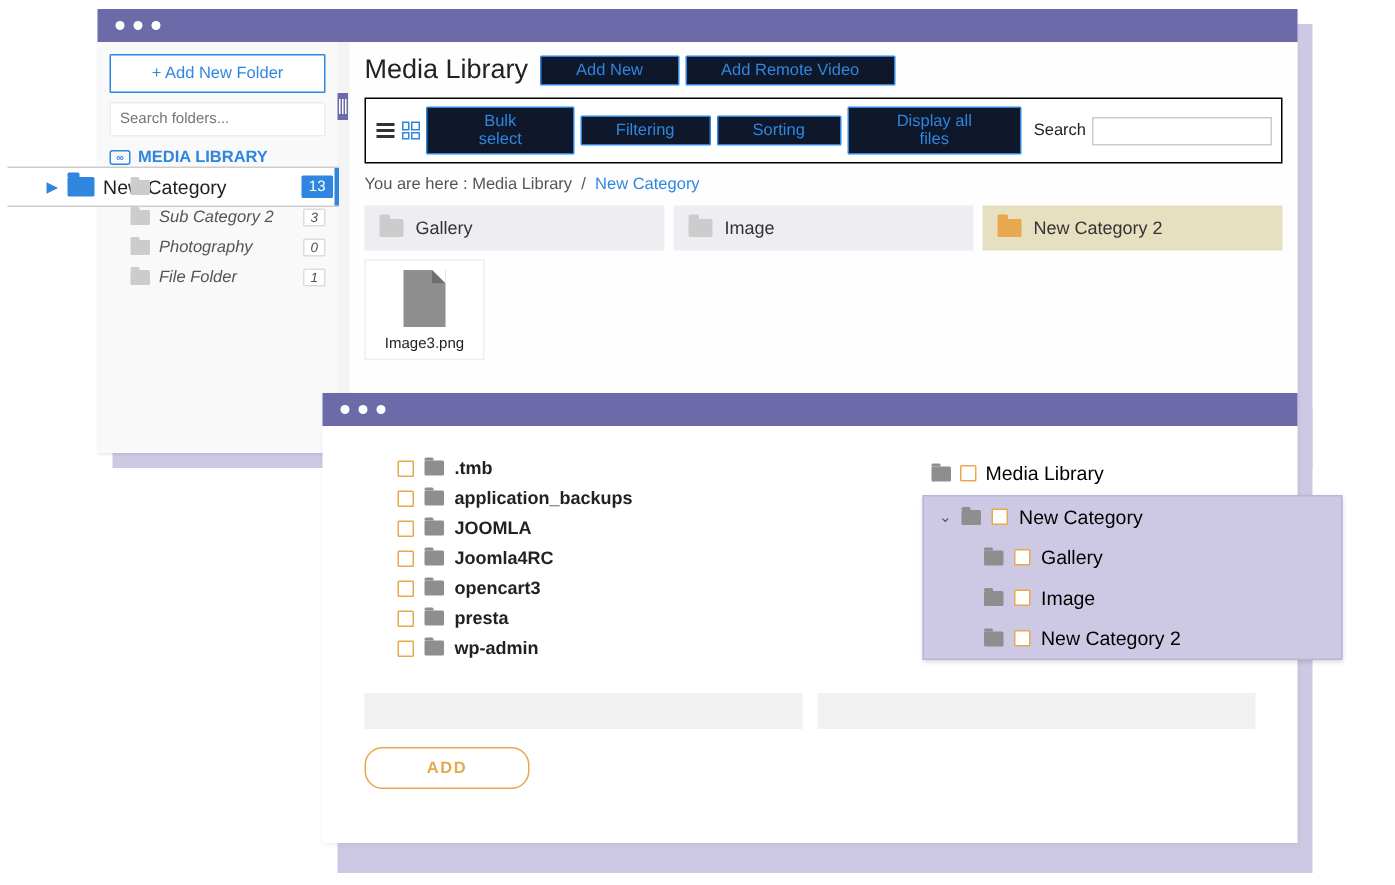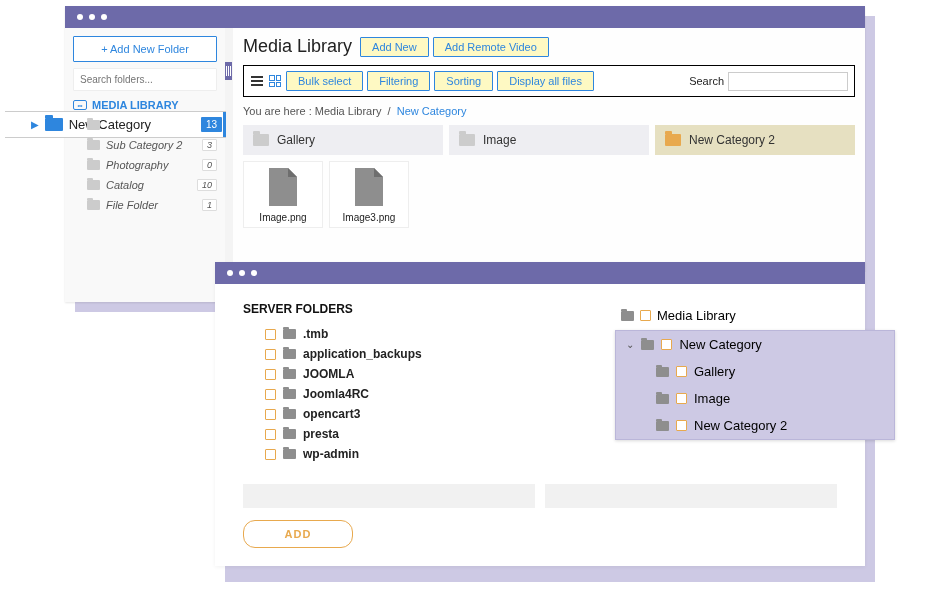--- a/index.html
+++ b/index.html
@@ -24,21 +24,21 @@
   .fi-blue:before { content:""; position:absolute; top:-3px; left:0; width:8px; height:3px; background:#2e86de; border-radius:1px 1px 0 0; }
   .tree-selected .label { color:#222; }
   .tree-selected .badge { margin-left:auto; background:#2e86de; color:#fff; font-size:10px; padding:2px 5px; border-radius:1px; margin-right:4px; }
 
   .handle { position:absolute; left:160px; top:56px; width:7px; height:18px; background:#6d6aa9; cursor:col-resize; display:flex; align-items:center; justify-content:center; gap:1px; flex-direction:row; }
   .handle span { width:1px; height:10px; background:#fff; }
 
   .main { position:absolute; left:168px; right:0; top:22px; bottom:0; background:#fefefe; padding:0 10px; }
   .page-header { display:flex; align-items:center; gap:4px; padding:8px 0; }
   .page-title { font-size:18px; font-weight:500; color:#222; margin-right:4px; }
-  .chip-btn { border:1px solid #2e86de; background:#fef9c3; color:#2e86de; font-size:11px; padding:3px 11px; cursor:pointer; border-radius:1px; }
+  .chip-btn { border:1px solid #2e86de; background:#0f172a; color:#2e86de; font-size:11px; padding:3px 23px; cursor:pointer; border-radius:1px; }
   .toolbar { background:#fff; border:1px solid #000000; padding:5px 6px; display:flex; align-items:center; gap:4px; }
   .view-icon { width:14px; height:14px; display:inline-flex; align-items:center; justify-content:center; cursor:pointer; }
   .lines { display:flex; flex-direction:column; gap:2px; }
   .lines span { width:12px; height:2px; background:#333; }
   .grid { display:grid; grid-template-columns:1fr 1fr; grid-template-rows:1fr 1fr; gap:1px; width:12px; height:12px; }
   .grid span { border:1px solid #2e86de; }
   .toolbar .spacer { flex:1; }
   .search-lbl { font-size:11px; color:#222; }
   .search-input { border:1px solid #ccc; width:120px; height:19px; font-size:11px; padding:0 4px; }
   .crumbs { font-size:11px; color:#555; padding:8px 0; }
@@ -113,25 +113,20 @@
     <div class="tree-item" style="padding-left:14px;">
       <span class="fi"></span>
       <span>Sub Category 2</span>
       <span class="count">3</span>
     </div>
     <div class="tree-item" style="padding-left:14px;">
       <span class="fi"></span>
       <span>Photography</span>
       <span class="count">0</span>
     </div>
-    <div class="tree-item" style="padding-left:14px;">
-      <span class="fi"></span>
-      <span>Catalog</span>
-      <span class="count">10</span>
-    </div>
     <div class="tree-item" style="padding-left:14px;text-align:center;">
       <span class="fi"></span>
       <span>File Folder</span>
       <span class="count">1</span>
     </div>
   </div>
 
   <div class="handle">
       <span></span>
       <span></span>
@@ -185,40 +180,35 @@
         <span>Image</span>
       </div>
       <div class="folder-card hi">
         <span class="ficon or"></span>
         <span>New Category 2</span>
       </div>
     </div>
     <div class="file-row">
       <div class="file-card">
         <div class="doc"></div>
-        <span class="name">Image.png</span>
-      </div>
-      <div class="file-card">
-        <div class="doc"></div>
         <span class="name">Image3.png</span>
       </div>
     </div>
   </div>
 </div>
 
 <div class="dlg-shadow"></div>
 
 <div class="dialog">
   <div class="titlebar">
     <span class="titlebar-dot"></span>
     <span class="titlebar-dot"></span>
     <span class="titlebar-dot"></span>
   </div>
   <div class="dlg-body">
-    <div class="server-title">SERVER FOLDERS</div>
     <div class="srv-item">
         <span class="cb"></span>
         <span class="fd"></span>
         <span>.tmb</span>
       </div>
     <div class="srv-item">
         <span class="cb"></span>
         <span class="fd"></span>
         <span>application_backups</span>
       </div>

